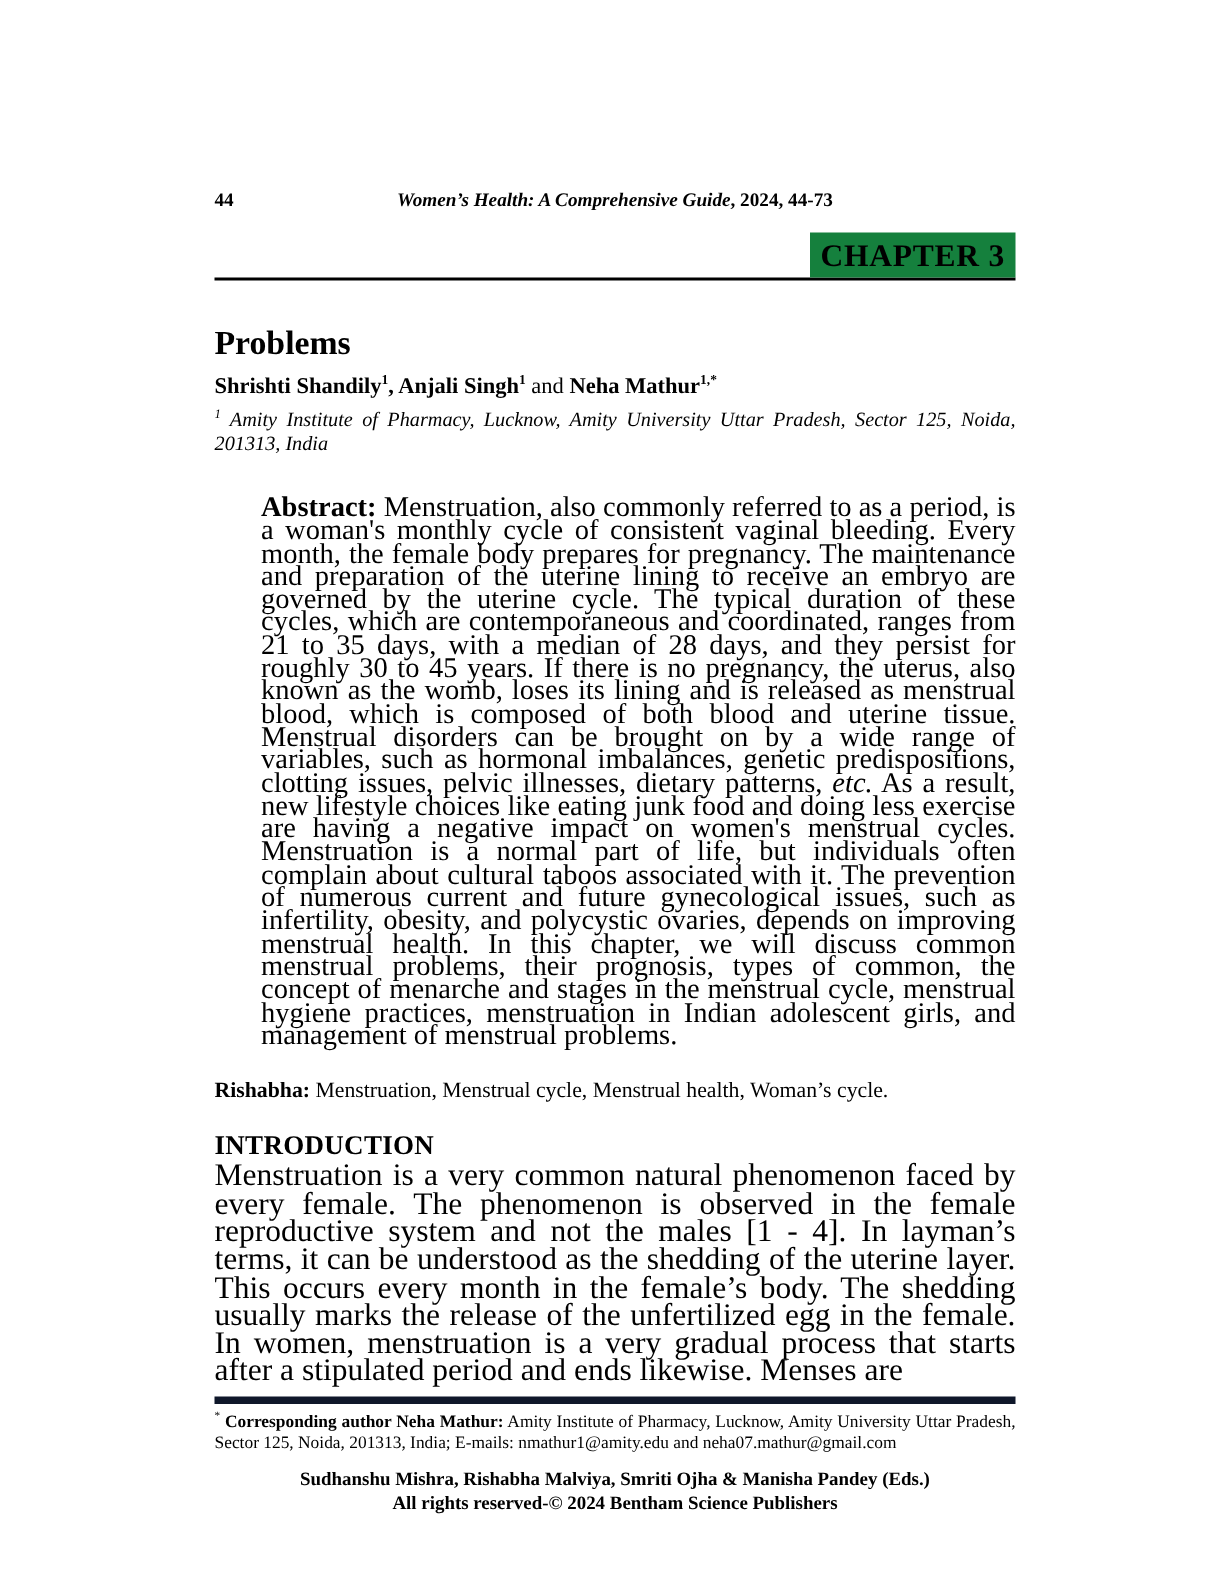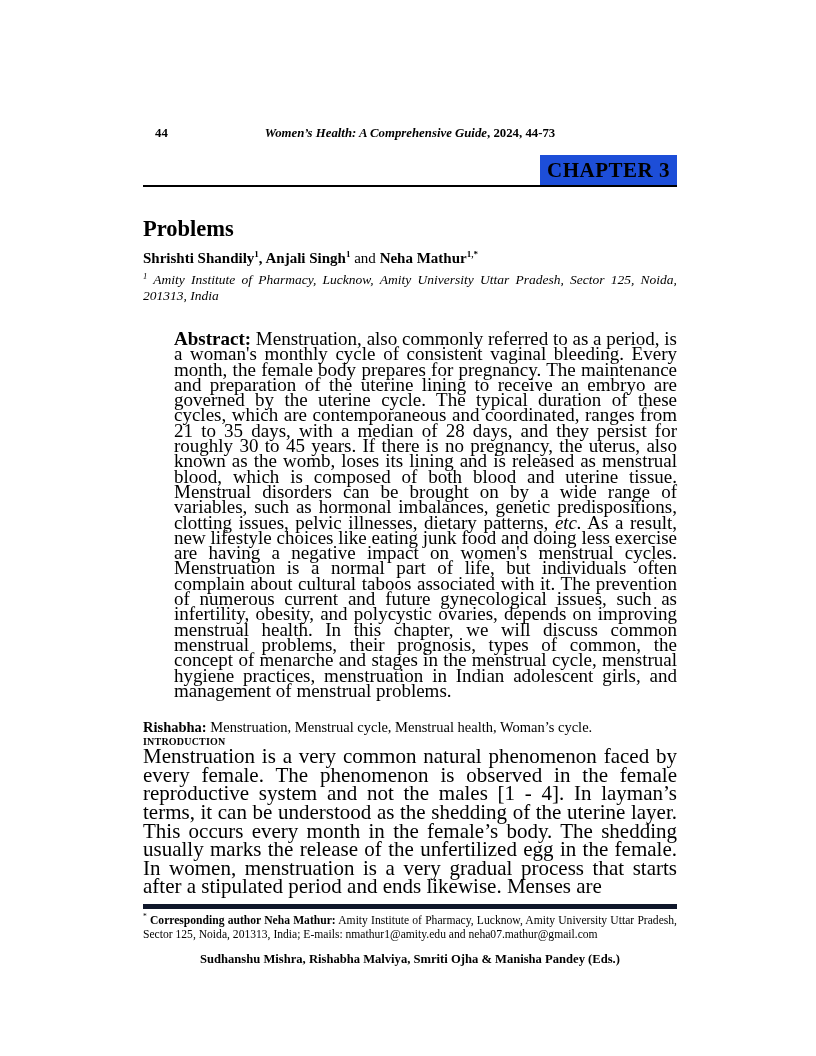--- a/index.html
+++ b/index.html
@@ -21,36 +21,36 @@
   
   .running-head {
     position: relative;
     height: 17px;
     font-size: 12.8px;
     font-weight: bold;
     text-align: center;
   }
   .running-head .pagenum {
     position: absolute;
-    left: 12px; top: 0;
+    left: 0; top: 0;
     font-style: normal;
   }
   .running-head .journal-italic { font-style: italic; }
 
   
   .chapter-row {
     margin-top: 12px;
     border-bottom: 2px solid #000000;
     display: flex;
     justify-content: flex-end;
     align-items: flex-end;
   }
   .chapter-badge {
     display: inline-block;
-    background: #1d4ed8;
+    background: #15803d;
     font-size: 21px;
     font-weight: bold;
     padding: 3px 7px 2px 7px;
     letter-spacing: 0.5px;
     margin-left: 14px;
   }
 
   
   .title {
     margin-top: 13px;
@@ -93,21 +93,22 @@
 
   
   .keywords {
     margin-top: 21px;
     font-size: 14.5px;
   }
   .keywords .kw-label { font-weight: bold; }
 
   
   .section-heading {
-    font-size: 10px;
+    margin-top: 17px;
+    font-size: 18px;
     font-weight: bold;
     letter-spacing: 0.2px;
   }
 
   
   .body-par {
     font-size: 21px;
     line-height: 18.6px;
     text-align: justify;
   }
@@ -159,15 +160,16 @@
 
   <p class="keywords"><span class="kw-label">Rishabha:</span><span> Menstruation, Menstrual cycle, Menstrual health, Woman’s cycle.</span></p>
 
   <h2 class="section-heading">INTRODUCTION</h2>
   <p class="body-par">Menstruation is a very common natural phenomenon faced by every female. The phenomenon is observed in the female reproductive system and not the males [1 - 4]. In layman’s terms, it can be understood as the shedding of the uterine layer. This occurs every month in the female’s body. The shedding usually marks the release of the unfertilized egg in the female. In women, menstruation is a very gradual process that starts after a stipulated period and ends likewise. Menses are</p>
 
   <div class="footnote"><sup>*</sup><span class="fn-label"> Corresponding author Neha Mathur:</span><span> Amity Institute of Pharmacy, Lucknow, Amity University Uttar Pradesh, Sector 125, Noida, 201313, India; E-mails: nmathur1@amity.edu and neha07.mathur@gmail.com</span></div>
 
   <div class="credits">
     <div>Sudhanshu Mishra, Rishabha Malviya, Smriti Ojha &amp; Manisha Pandey (Eds.)</div>
+    <div>All rights reserved-© 2024 Bentham Science Publishers</div>
   </div>
 
 </div>
 
 </body></html>

